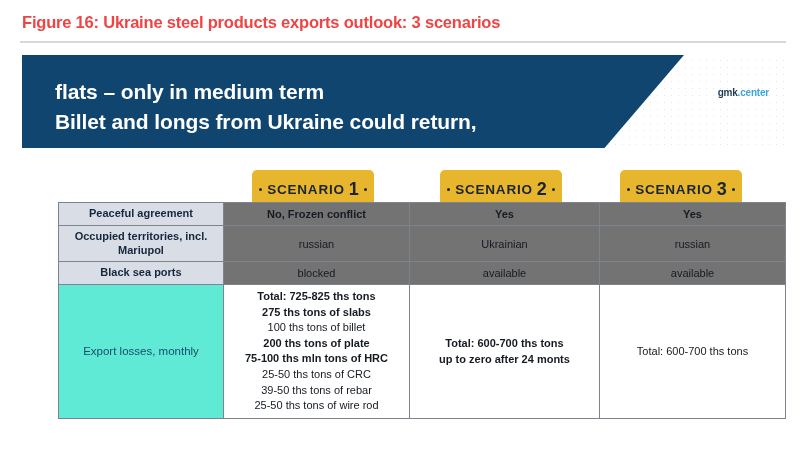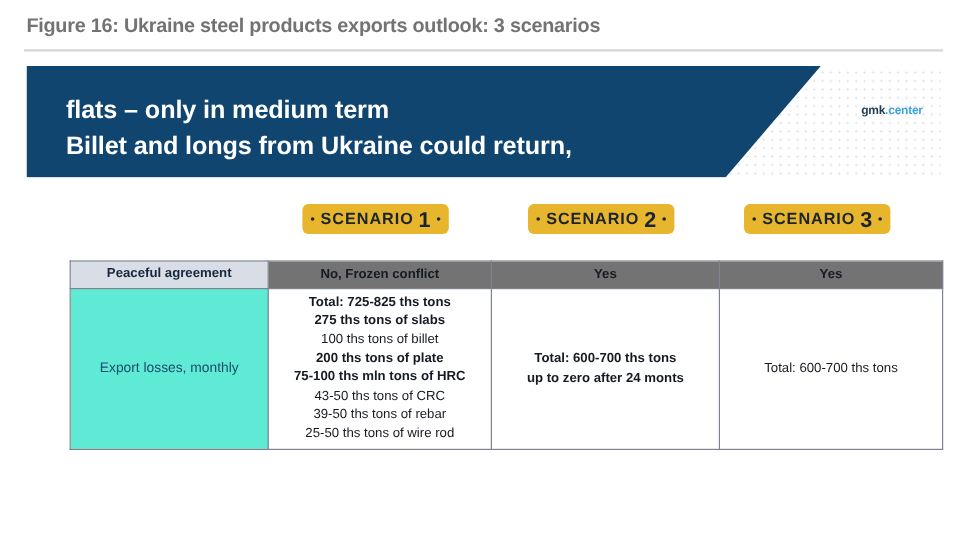--- a/index.html
+++ b/index.html
@@ -7,21 +7,21 @@
     width: 802px; height: 449px;
     background: #ffffff;
     font-family: "Liberation Sans", sans-serif;
     overflow: hidden;
   }
   #page { position: relative; width: 802px; height: 449px; background: #fff; }
 
   
   .fig-title {
     position: absolute; left: 22px; top: 13px;
-    font-size: 16.5px; font-weight: bold; color: #737373;
+    font-size: 16.5px; font-weight: bold; color: #ef4444;
     letter-spacing: -0.2px; white-space: nowrap;
   }
   .title-rule {
     position: absolute; left: 20px; top: 41px; width: 766px; height: 2px;
     background: #d6d8dc;
   }
 
   
   .banner-wrap {
     position: absolute; left: 22px; top: 55px; width: 762px; height: 93px;
@@ -46,42 +46,42 @@
   .logo {
     position: absolute; right: 15px; top: 32px;
     font-size: 10px; font-weight: bold; letter-spacing: -0.2px;
   }
   .logo .gmk { color: #1d3b55; }
   .logo .dot-center { color: #3da5dd; }
 
   
   .badges { position: absolute; left: 0; top: 170px; width: 802px; height: 26px; }
   .badge {
-    position: absolute; top: 0; height: 25px;
+    position: absolute; top: 0; height: 38px;
     background: #e8b62c;
     border-radius: 5px;
     display: flex; align-items: center; justify-content: center;
     padding: 0 9px;
     color: #1b2430;
   }
   .badge .dot {
     width: 3px; height: 3px; border-radius: 50%;
     background: #1b2430; flex: 0 0 auto;
   }
   .badge .bl { font-size: 13.5px; font-weight: bold; letter-spacing: 0.8px;
                margin: 0 4px 0 5px; }
   .badge .bn { font-size: 18px; font-weight: bold; margin-right: 5px;
                line-height: 1; position: relative; top: 0px; }
   #badge-1 { left: 252px; width: 122px; }
   #badge-2 { left: 440px; width: 122px; }
   #badge-3 { left: 620px; width: 122px; }
 
   
   .tbl {
-    position: absolute; left: 58px; top: 217px;
+    position: absolute; left: 58px; top: 202px;
     width: 727px; border-collapse: collapse;
     table-layout: fixed;
   }
   .tbl td {
     border: 1px solid #7e848e;
     color: #161b22;
     text-align: center;
     vertical-align: middle;
     font-size: 11px;
     padding: 4px 6px;
@@ -155,29 +155,41 @@
       <col style="width:190px">
       <col style="width:186px">
     </colgroup>
     <tbody>
       <tr>
         <td class="rowlabel">Peaceful agreement</td>
         <td class="datacell b">No, Frozen conflict</td>
         <td class="datacell b">Yes</td>
         <td class="datacell b">Yes</td>
       </tr>
+      <tr>
+        <td class="rowlabel">Occupied territories, incl. Mariupol</td>
+        <td class="datacell">russian</td>
+        <td class="datacell">Ukrainian</td>
+        <td class="datacell">russian</td>
+      </tr>
+      <tr>
+        <td class="rowlabel">Black sea ports</td>
+        <td class="datacell">blocked</td>
+        <td class="datacell">available</td>
+        <td class="datacell">available</td>
+      </tr>
       <tr class="lastrow">
         <td class="rowlabel">Export losses, monthly</td>
         <td class="losses">
           <div class="ln b">Total: 725-825 ths tons</div>
           <div class="ln b">275 ths tons of slabs</div>
           <div class="ln">100 ths tons of billet</div>
           <div class="ln b">200 ths tons of plate</div>
           <div class="ln b">75-100 ths mln tons of HRC</div>
-          <div class="ln">43-50 ths tons of CRC</div>
+          <div class="ln">25-50 ths tons of CRC</div>
           <div class="ln">39-50 ths tons of rebar</div>
           <div class="ln">25-50 ths tons of wire rod</div>
         </td>
         <td class="cell-center-2">
           <div>Total: 600-700 ths tons</div>
           <div>up to zero after 24 monts</div>
         </td>
         <td class="cell-center-3">Total: 600-700 ths tons</td>
       </tr>
     </tbody>

